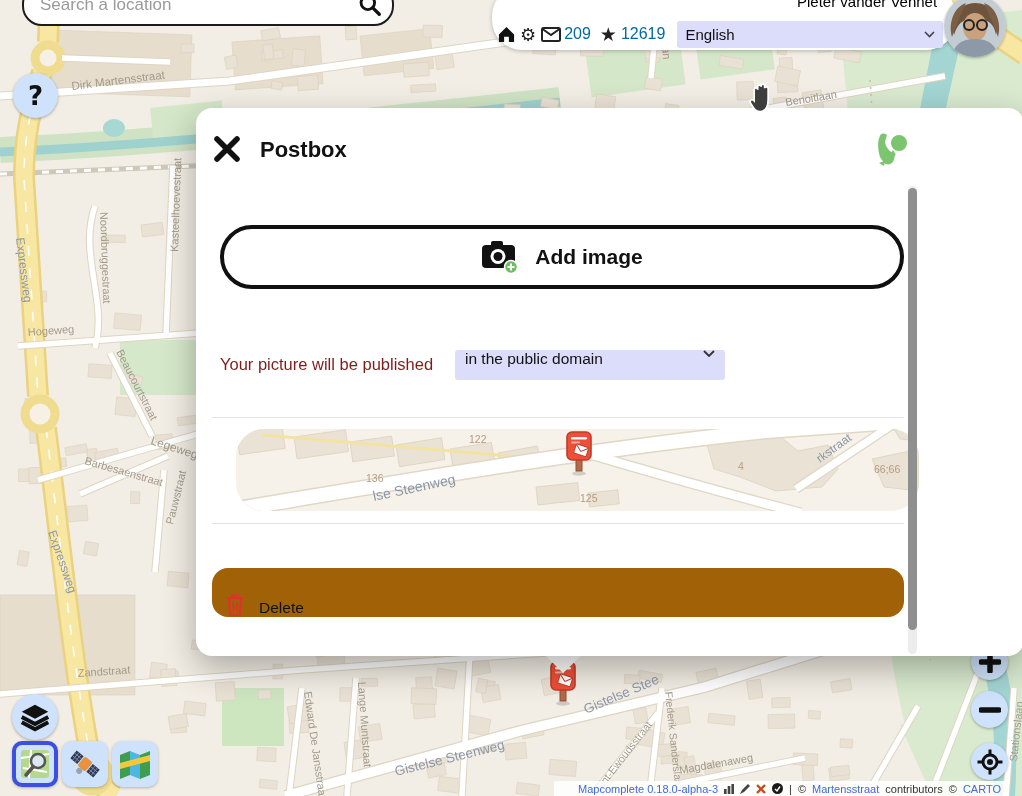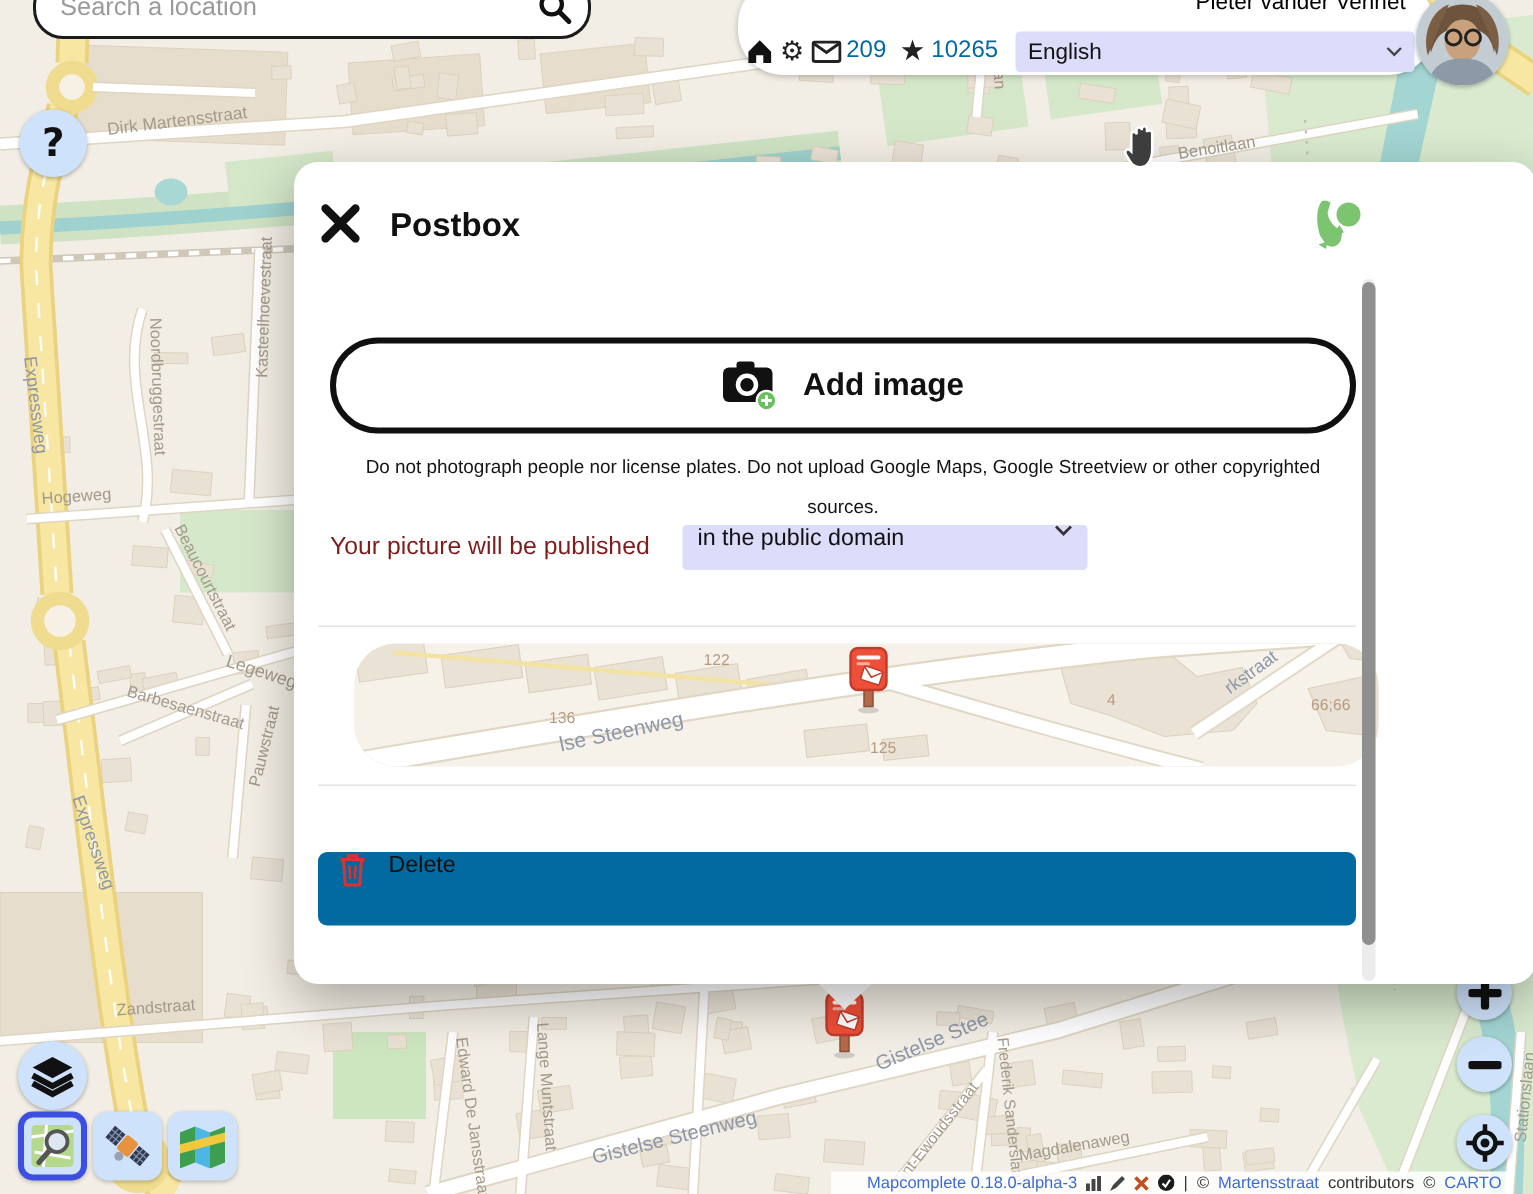--- a/index.html
+++ b/index.html
@@ -38,22 +38,22 @@
   .add-image-btn{position:absolute;left:24px;top:117px;width:684px;height:64px;border:4px solid #101010;
     border-radius:34px;background:#fff;display:flex;align-items:center;justify-content:center;gap:16px;box-sizing:border-box;}
   .add-image-label{font-size:21px;font-weight:700;color:#111;}
   .disclaimer{position:absolute;left:30px;top:190px;width:672px;text-align:center;font-size:12.6px;
     line-height:27px;color:#151515;}
   .license-label{position:absolute;left:24px;top:247px;font-size:16.5px;color:#7f1d1d;}
   .license-select{position:absolute;left:259px;top:242px;width:270px;height:30px;background:#dcdcfb;border-radius:3px;
     display:flex;justify-content:space-between;padding:0 10px;font-size:15.5px;color:#111;box-sizing:border-box;}
   .hr{position:absolute;left:16px;width:692px;height:1px;background:#e3e3e3;}
   .mini-map{position:absolute;left:24px;top:321px;width:683px;height:82px;border-radius:28px;overflow:hidden;background:#f6f2e9;margin-left:16px;}
-  .delete-row{position:absolute;left:16px;top:460px;width:692px;height:49px;background:#0369a1;border-radius:6px;
-    display:flex;align-items:flex-start;}
+  .delete-row{position:absolute;left:16px;top:460px;width:692px;height:49px;background:#a16207;border-radius:16px;
+    display:flex;align-items:flex-end;}
   .delete-label{font-size:15.5px;color:#111;margin-left:14px;}
   .scroll-track{position:absolute;left:712px;top:78px;width:9px;height:468px;background:#ececec;border-radius:5px;}
   .scroll-thumb{position:absolute;left:0;top:2px;width:9px;height:442px;background:#8f8f8f;border-radius:5px;}
   
   .attribution{position:absolute;right:16px;bottom:0;height:15px;background:rgba(255,255,255,.85);z-index:25;
     display:flex;align-items:center;gap:6px;font-size:11px;color:#333;padding:0 5px 0 24px;white-space:nowrap;}
   .attribution .lnk{color:#3d6bd6;}
   .marker{position:absolute;z-index:15;}
 </style>
 </head>
@@ -420,21 +420,21 @@
     <svg width="19" height="18" viewBox="0 0 20 19" style="margin-right:4px;">
       <path d="M2,10 L10,2 L18,10 V18 H12.5 V12.5 H7.5 V18 H2 Z" fill="#111"></path>
     </svg>
     <span class="glyph" style="font-size:18px;margin-right:5px;">⚙</span>
     <svg width="20" height="15" viewBox="0 0 20 15" style="margin-right:3px;">
       <rect x="1" y="1" width="18" height="13" rx="1.5" fill="none" stroke="#222" stroke-width="2"></rect>
       <path d="M1.5,2 L10,8 L18.5,2" fill="none" stroke="#222" stroke-width="2"></path>
     </svg>
     <span class="count-num" style="margin-right:9px;">209</span>
     <span class="glyph" style="font-size:19px;margin-right:4px;">★</span>
-    <span class="count-num">10265</span>
+    <span class="count-num">12619</span>
     <div class="lang-select">
       <span>English</span>
       <svg width="11" height="7" viewBox="0 0 11 7">
         <polyline points="1,1 5.5,5.5 10,1" fill="none" stroke="#444" stroke-width="1.6"></polyline>
       </svg>
     </div>
     <svg width="21" height="20" viewBox="0 0 24 22">
       <path d="M11,3 H4 V19 H11" fill="none" stroke="#222" stroke-width="2.4"></path>
       <line x1="9" y1="11" x2="21" y2="11" stroke="#222" stroke-width="2.4"></line>
       <path d="M16.5,6.5 L21,11 L16.5,15.5" fill="none" stroke="#222" stroke-width="2.4"></path>
@@ -482,21 +482,20 @@
         <rect x="1" y="5" width="33" height="23" rx="4" fill="#111"></rect>
         <circle cx="17" cy="16.5" r="7.5" fill="#fff"></circle>
         <circle cx="17" cy="16.5" r="4.5" fill="#111"></circle>
         <circle cx="30" cy="27" r="6.5" fill="#6abf5e" stroke="#fff" stroke-width="1.5"></circle>
         <line x1="30" y1="23.5" x2="30" y2="30.5" stroke="#fff" stroke-width="2"></line>
         <line x1="26.5" y1="27" x2="33.5" y2="27" stroke="#fff" stroke-width="2"></line>
       </svg>
       <span class="add-image-label">Add image</span>
     </div>
 
-    <div class="disclaimer">Do not photograph people nor license plates. Do not upload Google Maps, Google Streetview or other copyrighted sources.</div>
 
     <div class="license-label">Your picture will be published</div>
     <div class="license-select">
       <span>in the public domain</span>
       <svg width="12" height="8" viewBox="0 0 12 8">
         <polyline points="1,1 6,6 11,1" fill="none" stroke="#333" stroke-width="1.8"></polyline>
       </svg>
     </div>
 
     <div class="hr" style="top:309px;"></div>

